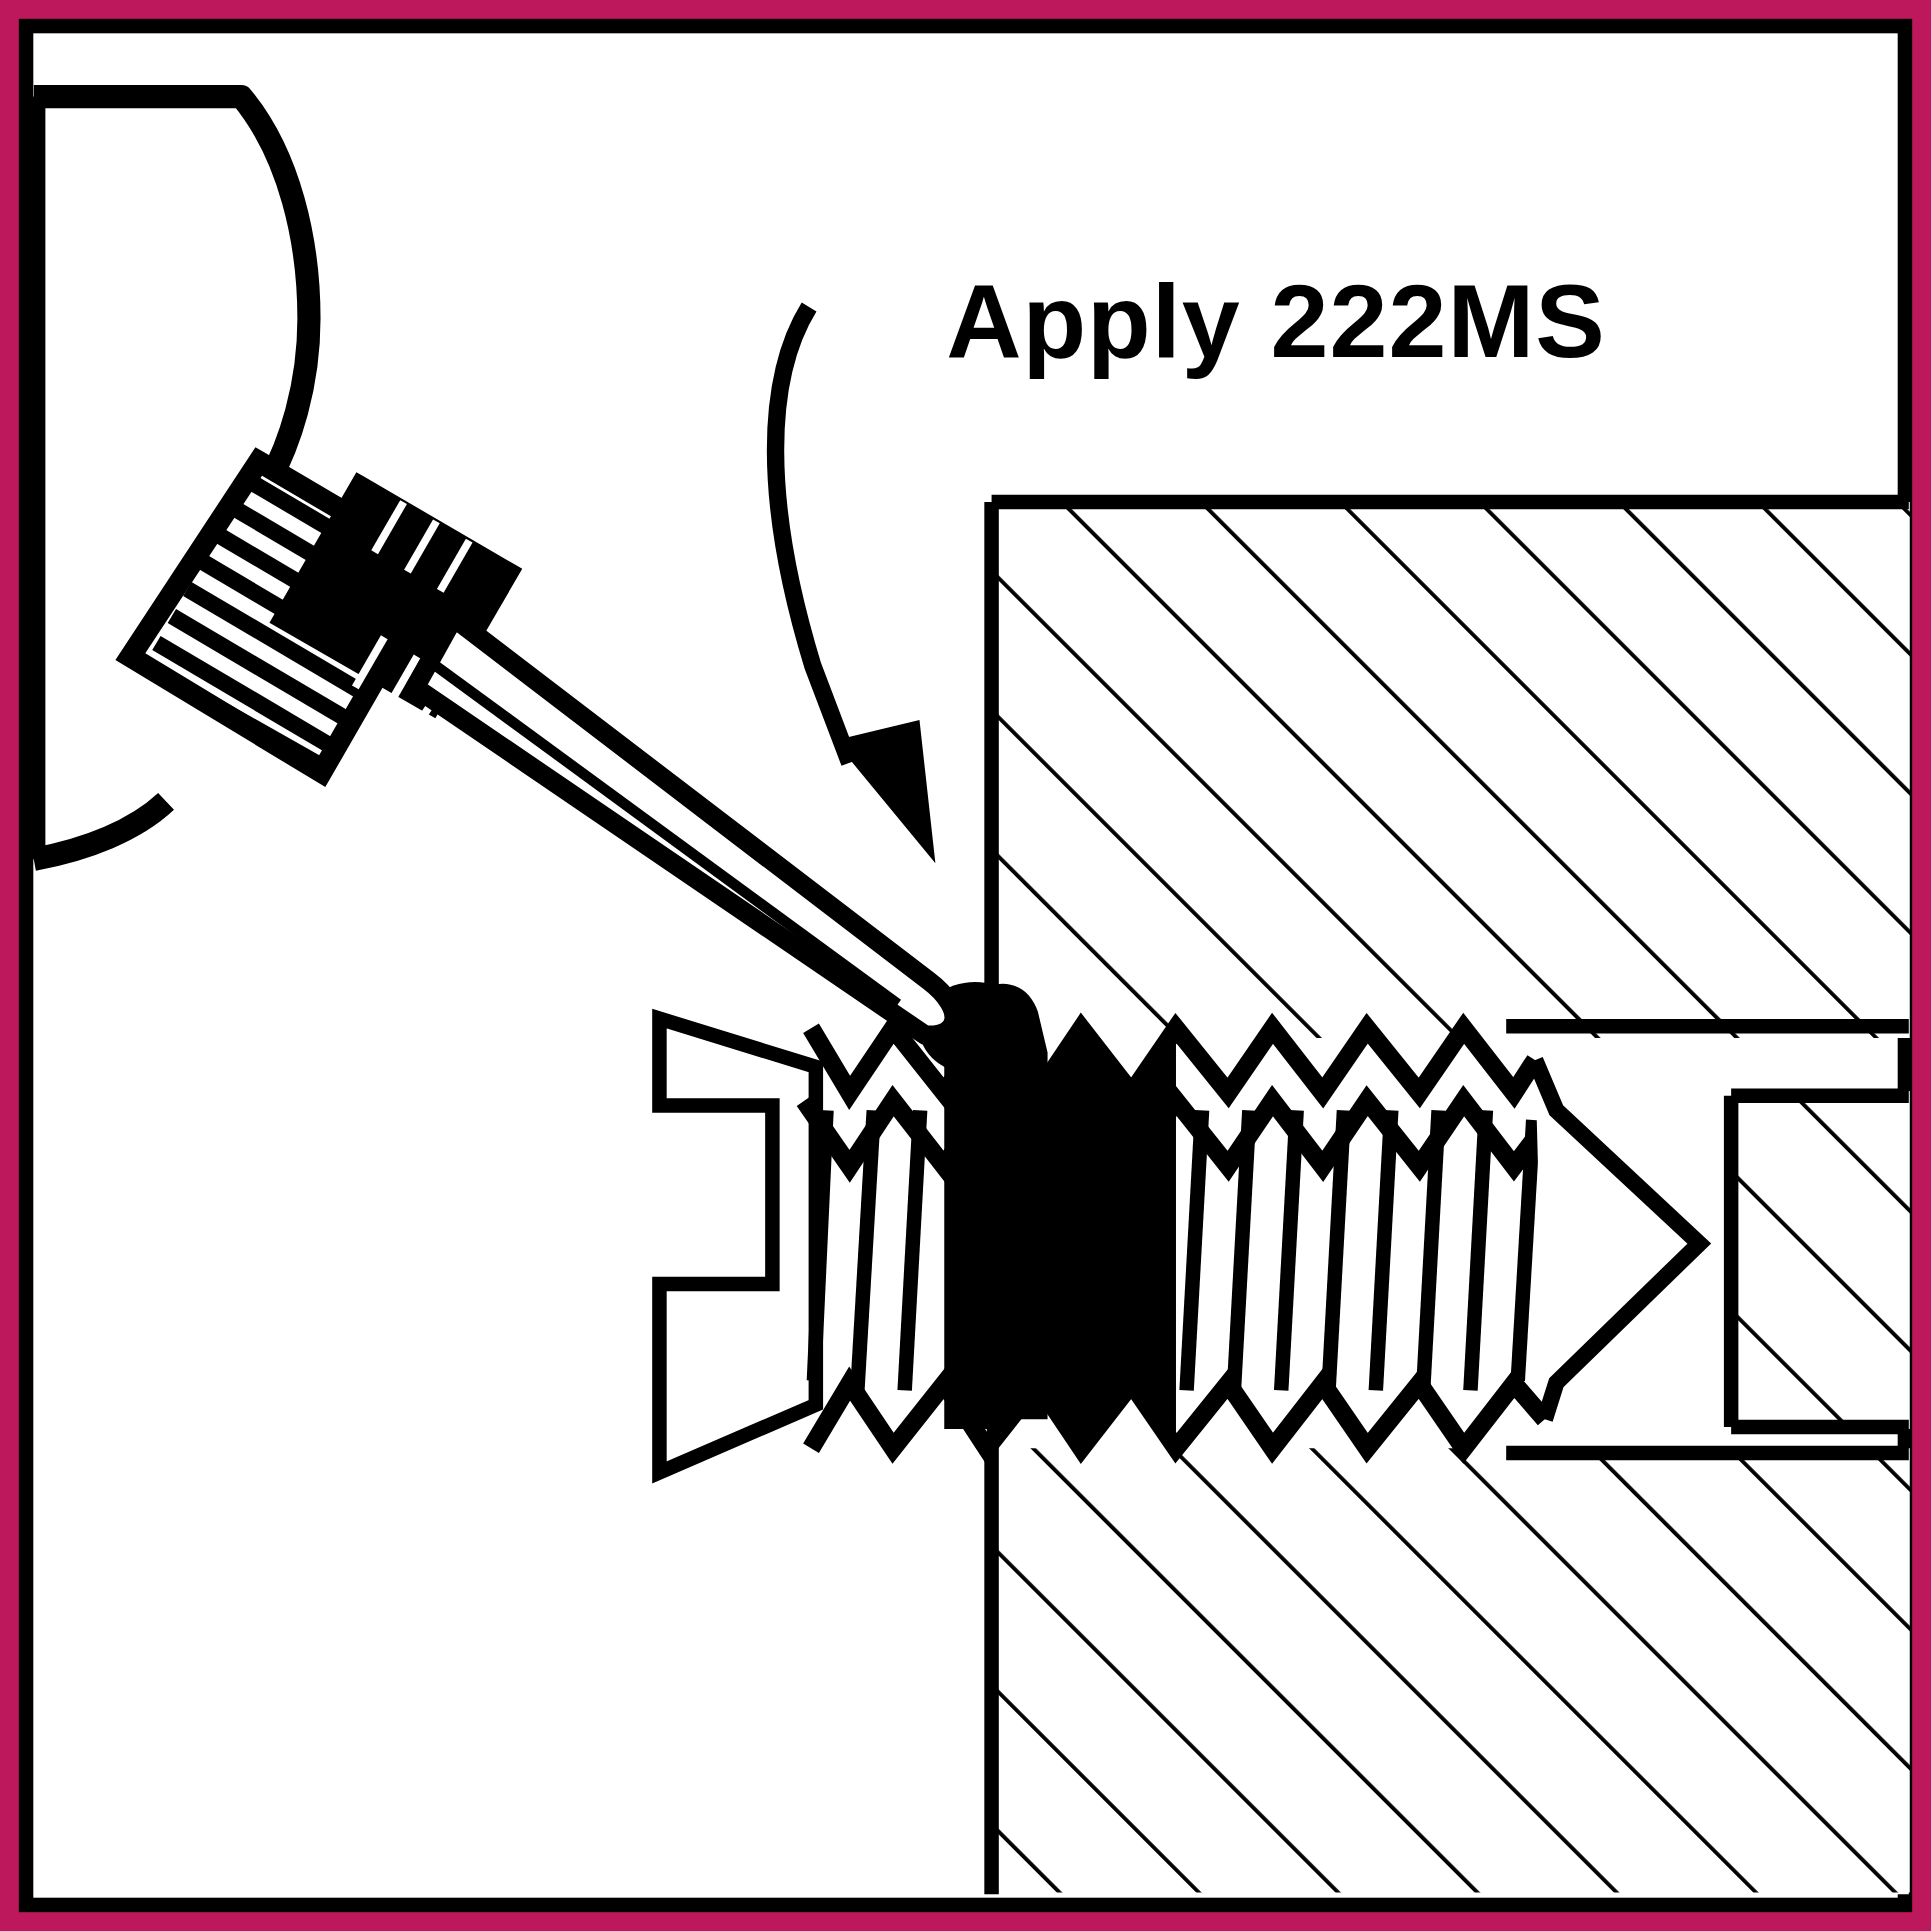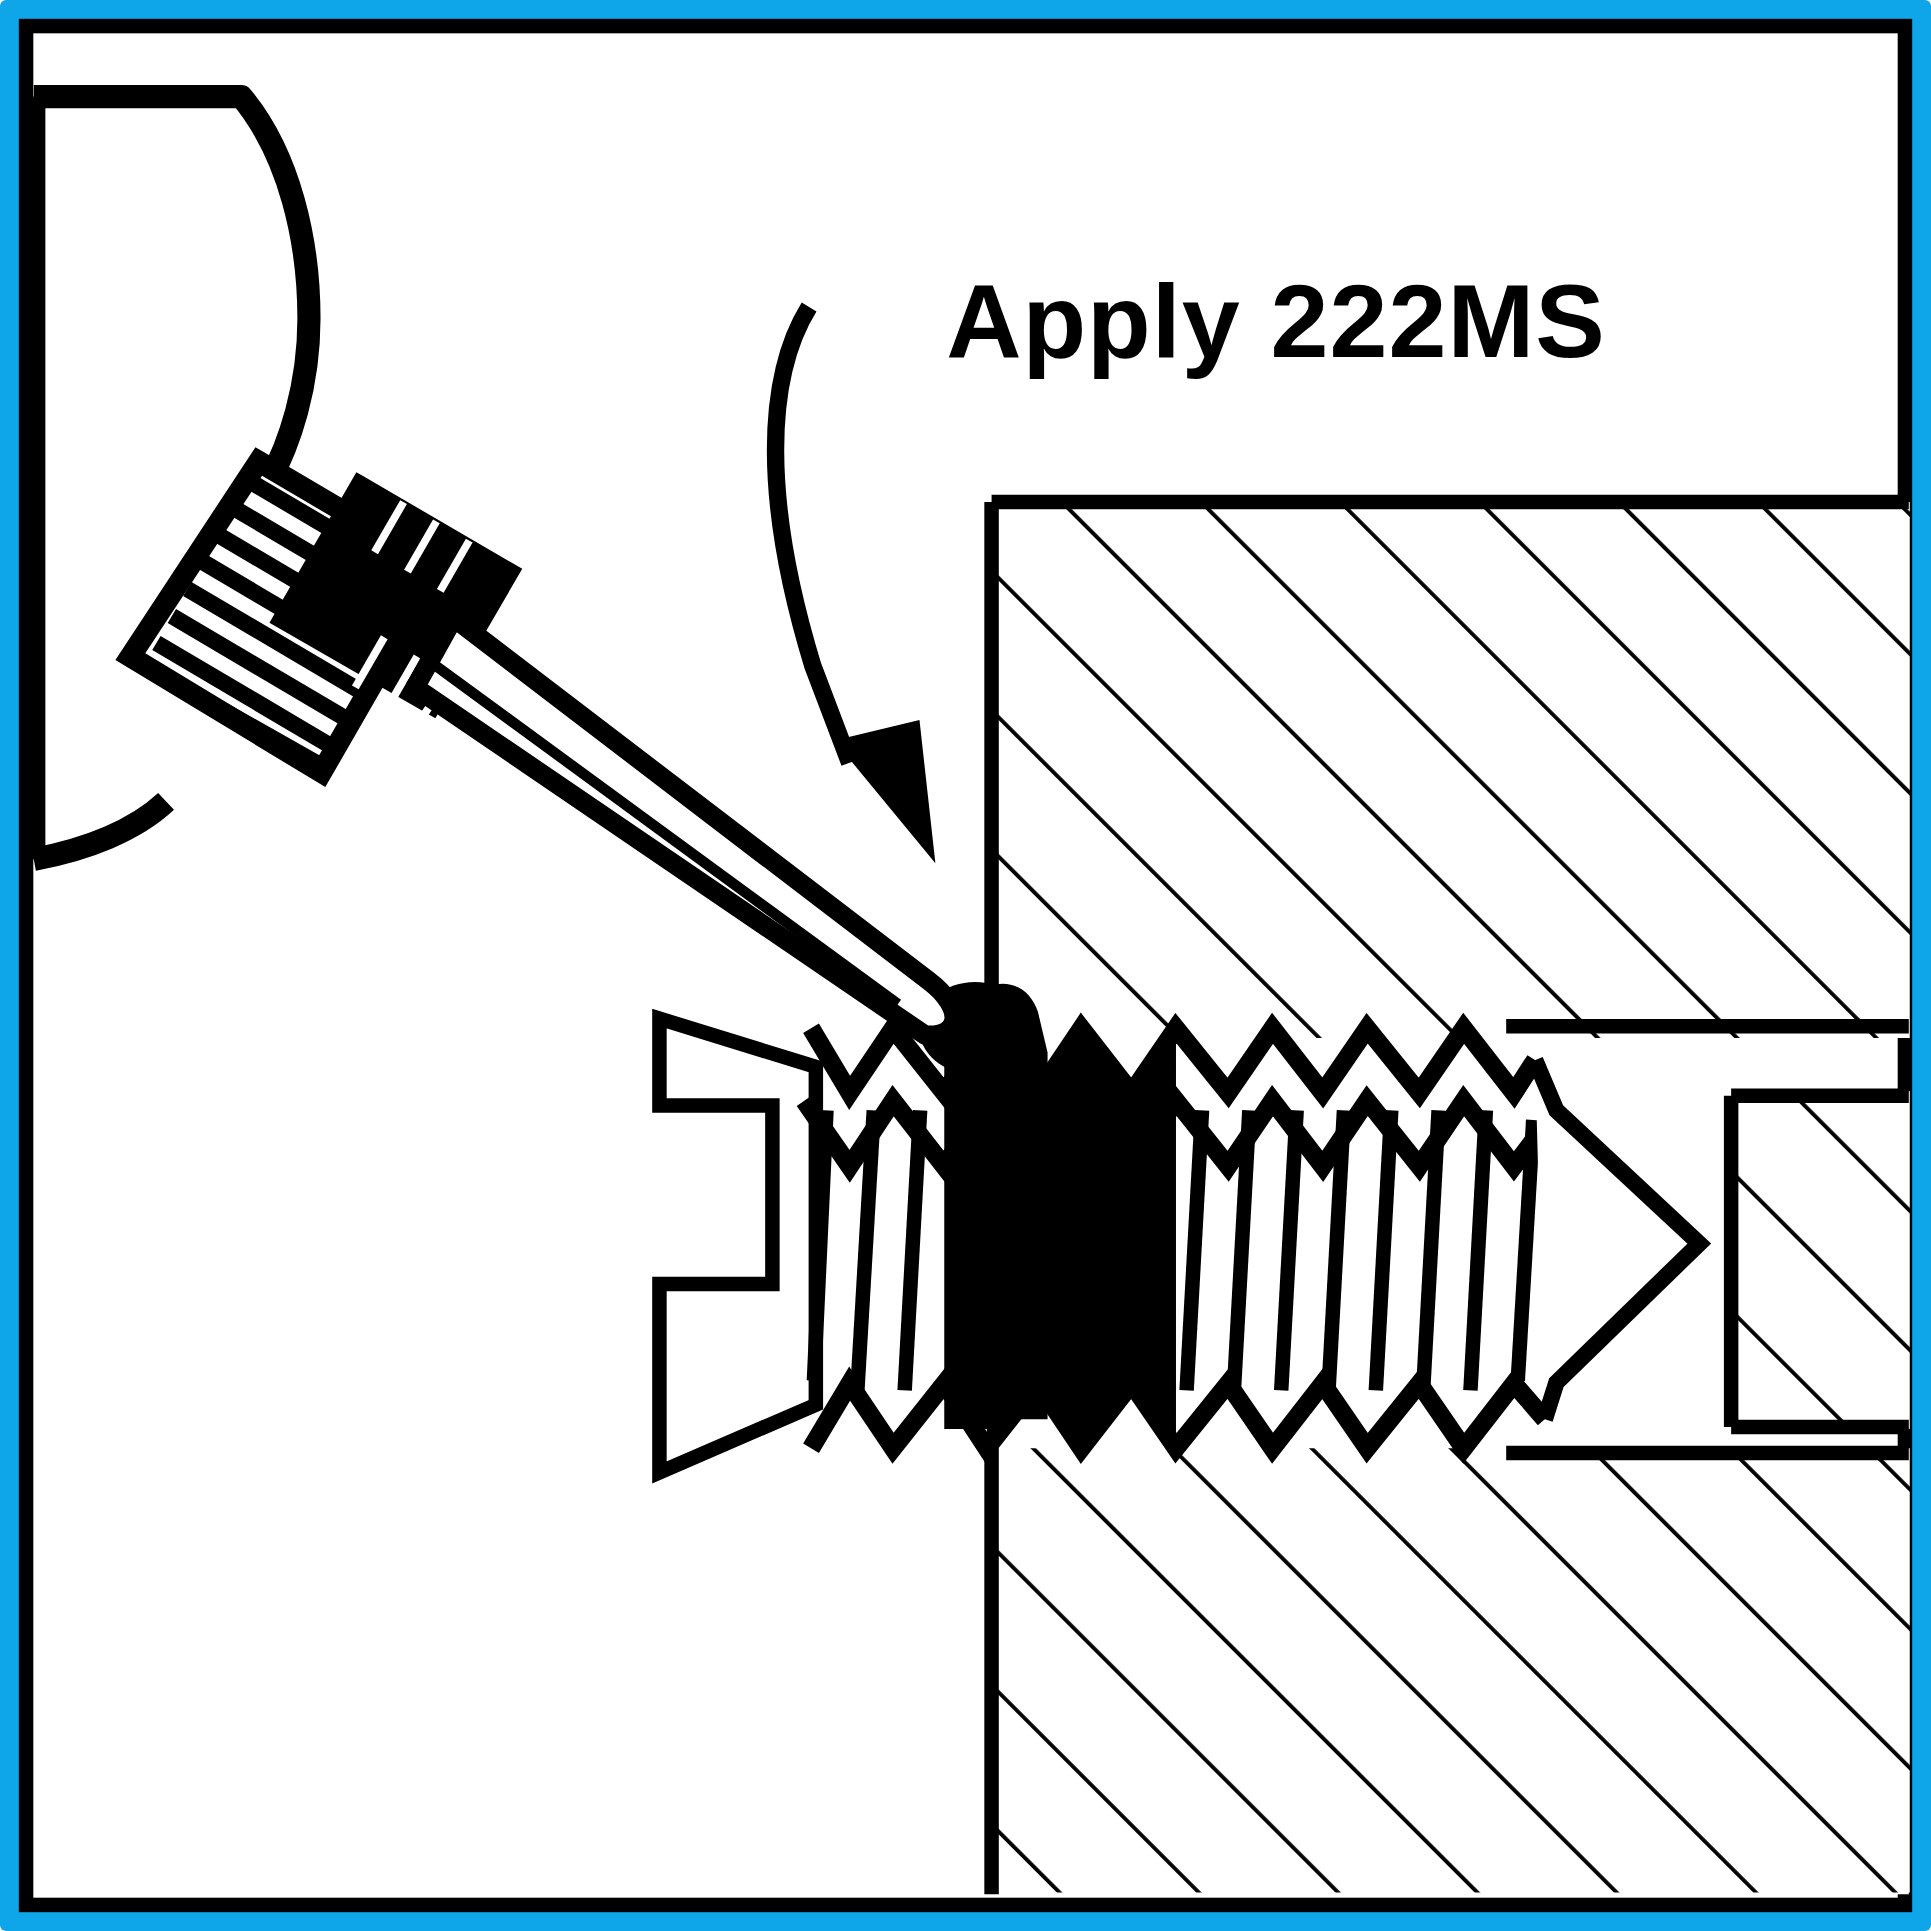--- a/index.html
+++ b/index.html
@@ -8,22 +8,21 @@
     background: #ffffff;
     width: 1931px;
     height: 1931px;
     overflow: hidden;
     font-family: "Liberation Sans", sans-serif;
   }
   #figure-root {
     position: relative;
     width: 1931px;
     height: 1931px;
-    background: #0ea5e9;
-    border-radius: 6px;
+    background: #be185d;
   }
   svg.fig { display: block; width: 1931px; height: 1931px; }
   .annot-text {
     font-family: "Liberation Sans", sans-serif;
     font-weight: 700;
     font-size: 108px;
     fill: #000000;
     letter-spacing: 1px;
   }
 </style>

